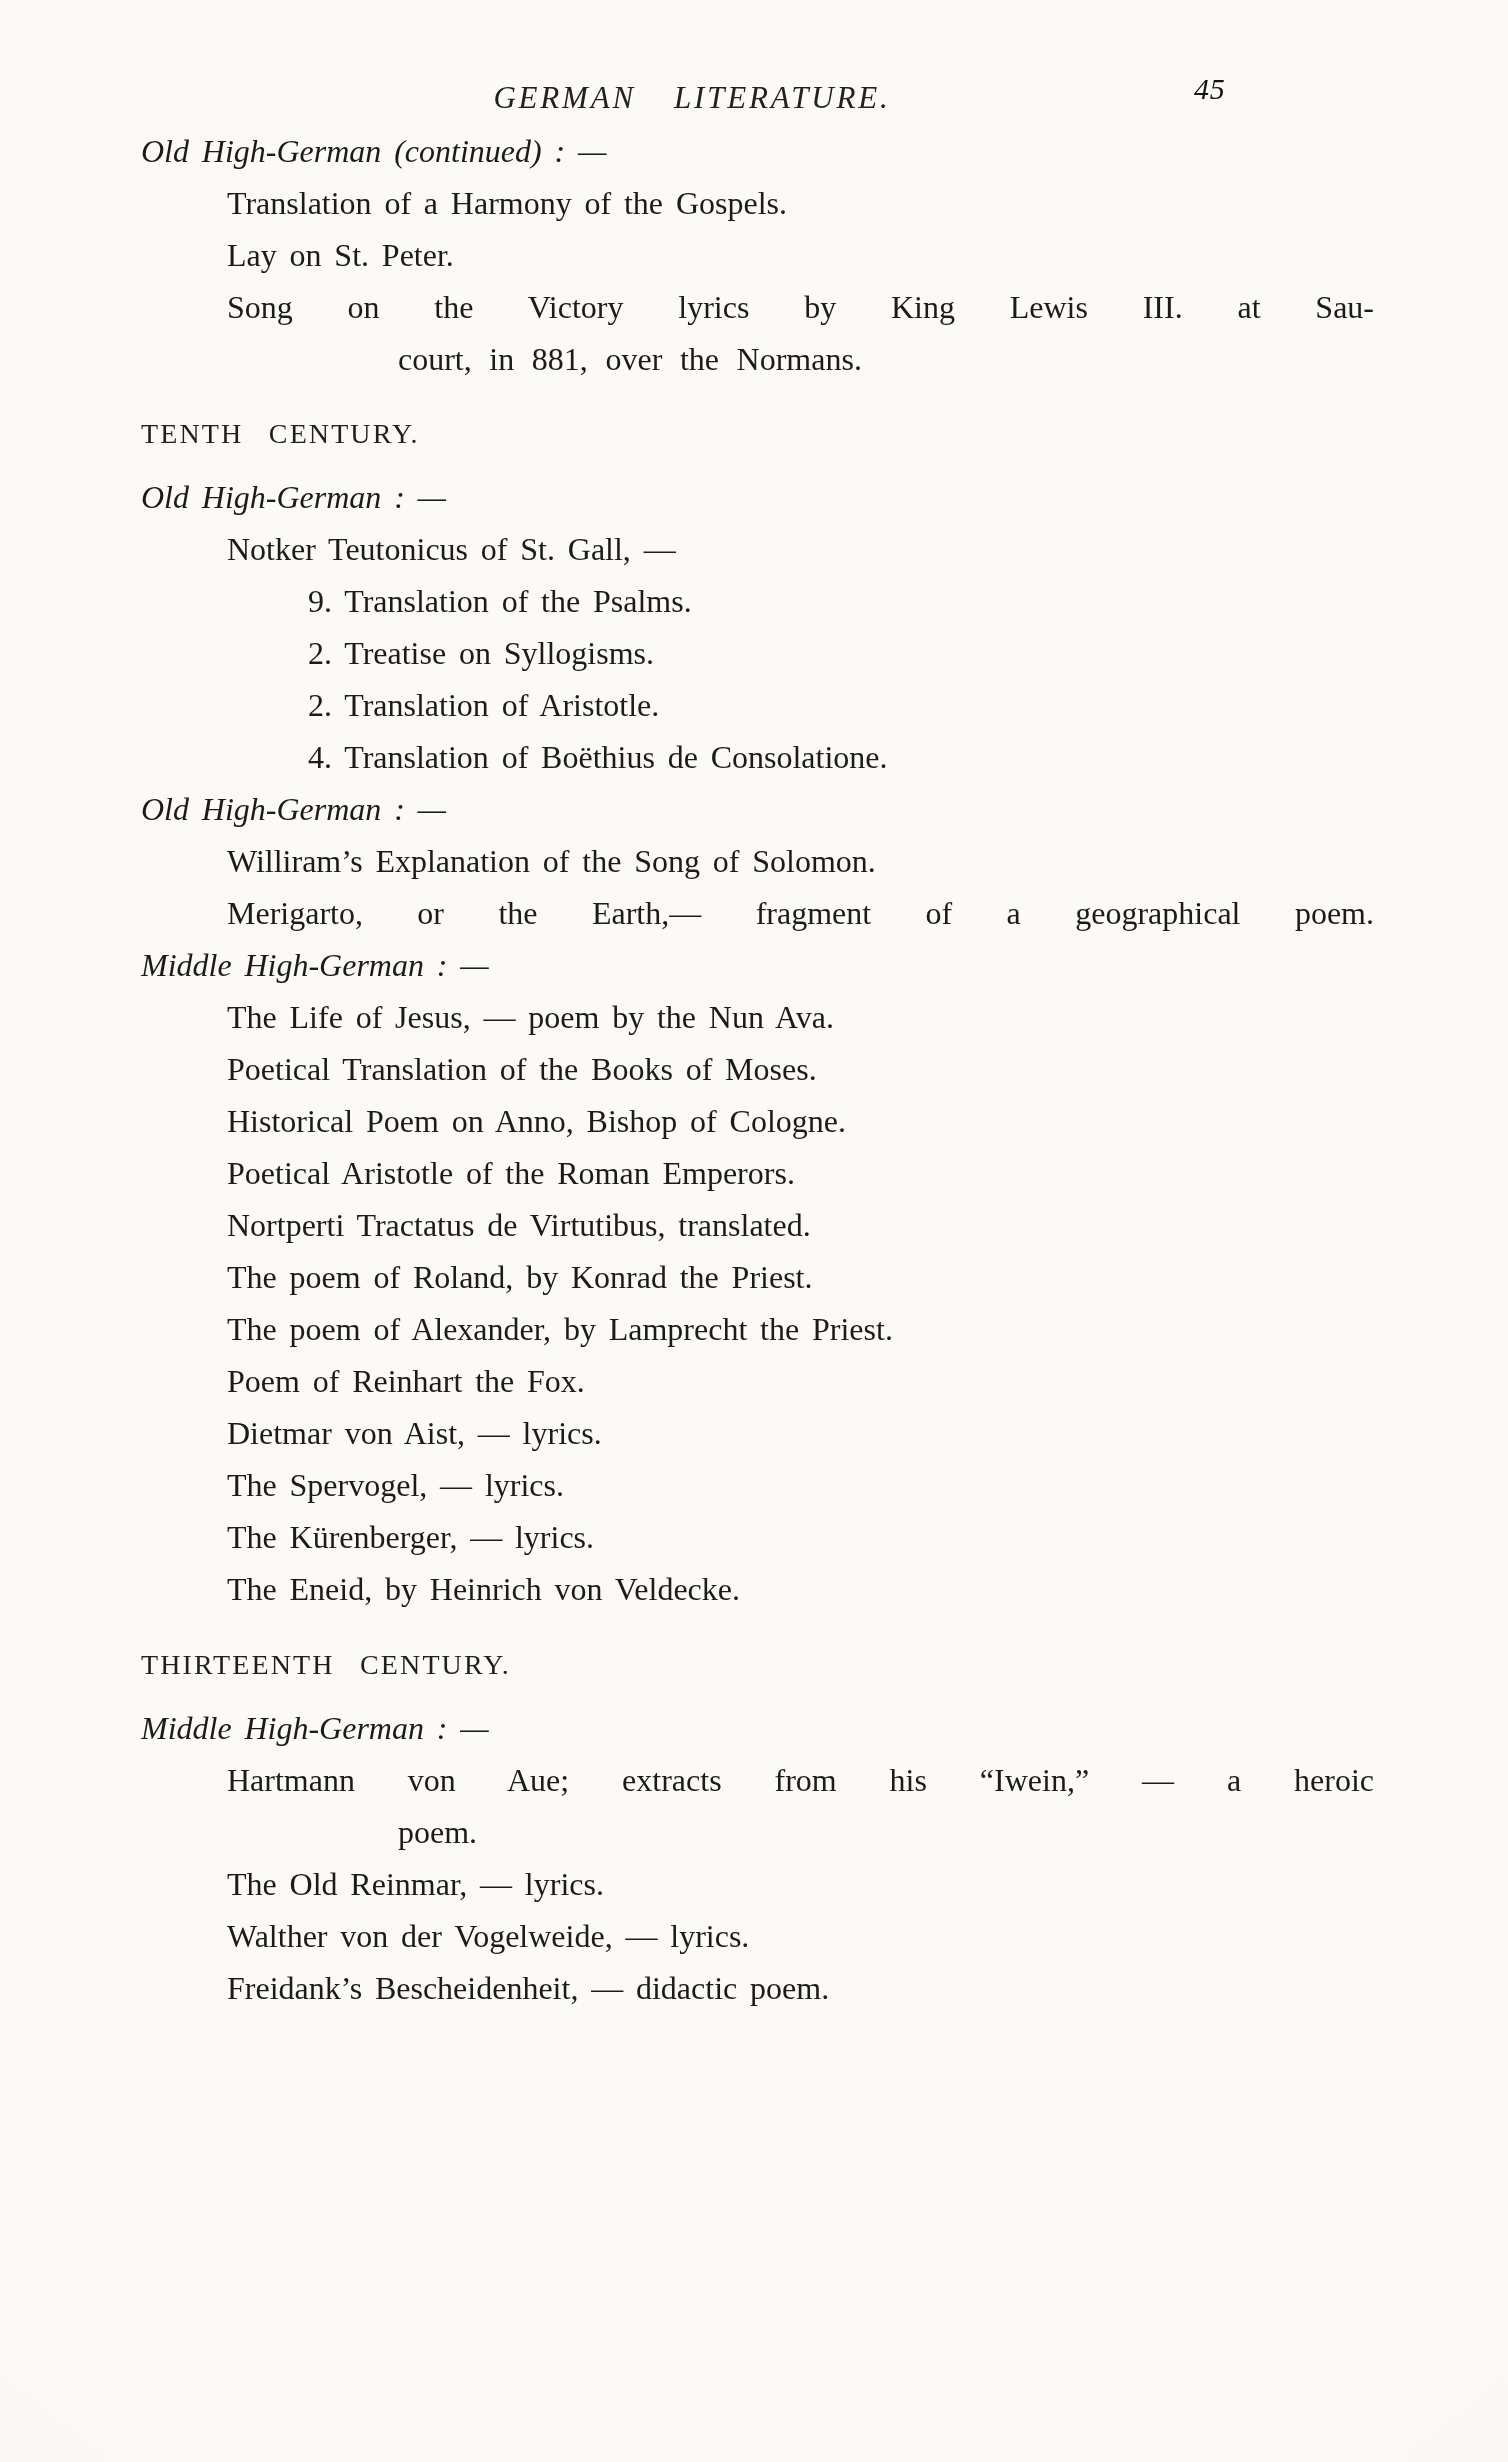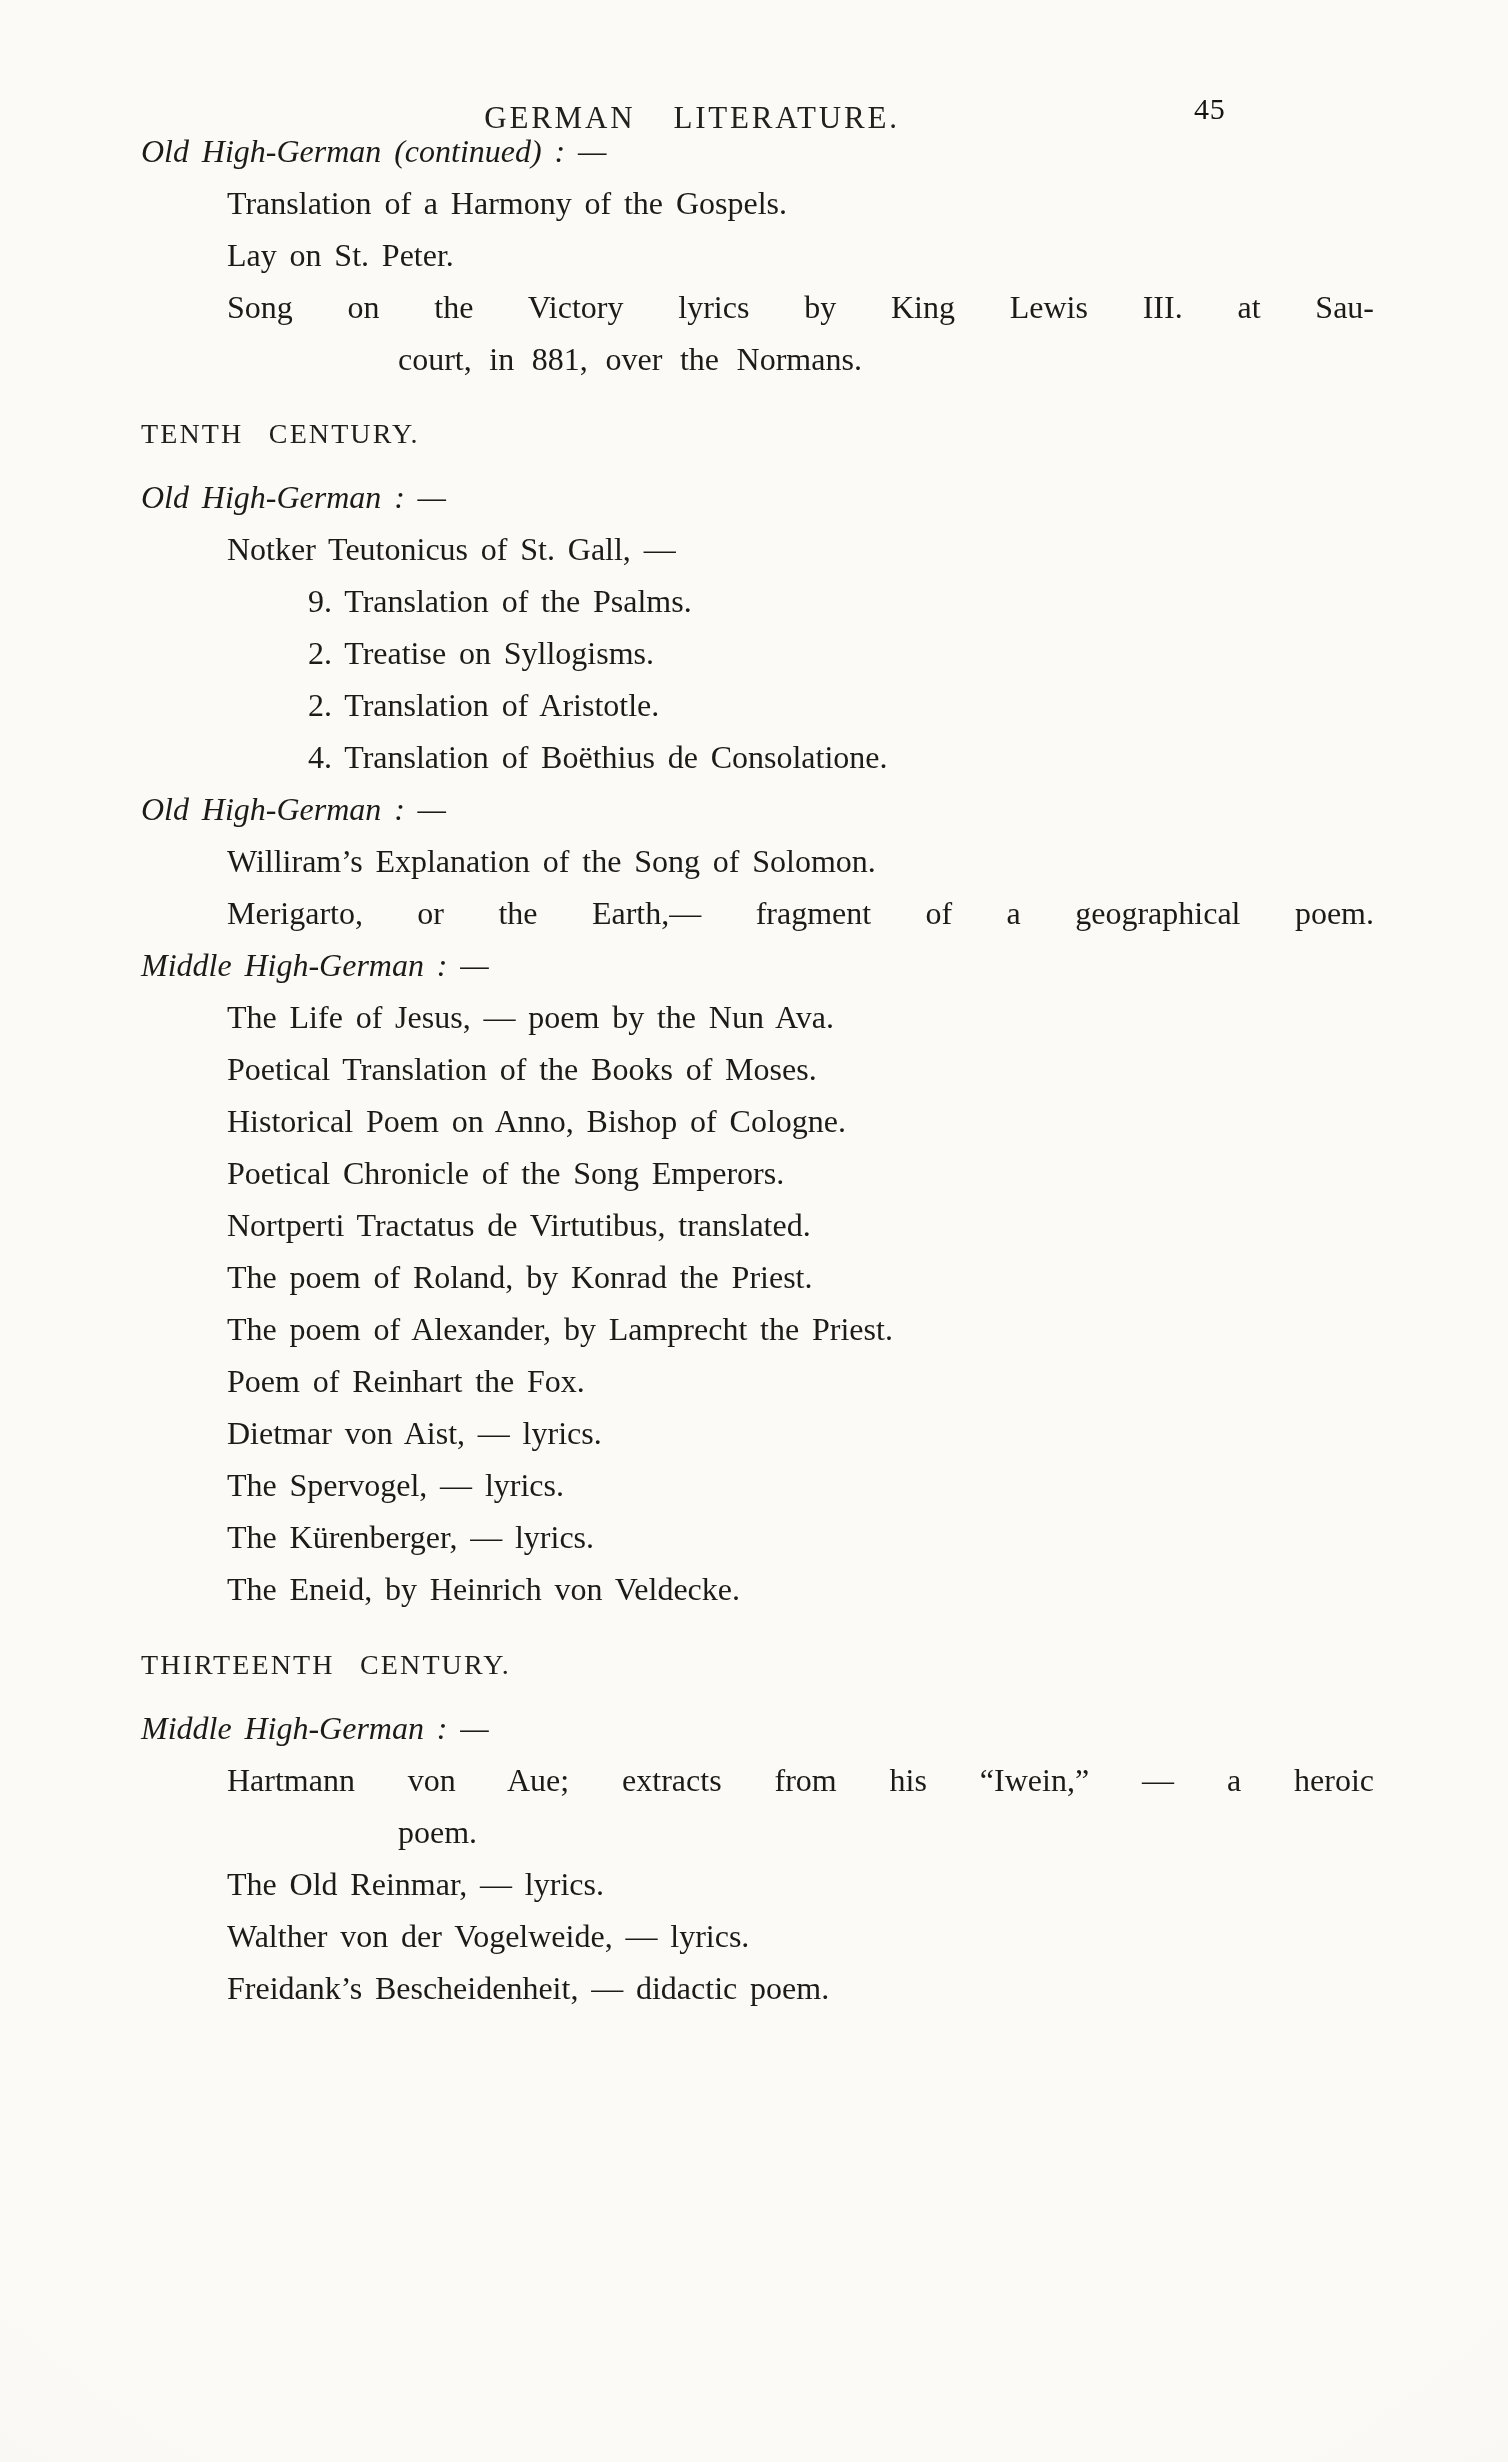--- a/index.html
+++ b/index.html
@@ -9,23 +9,24 @@
     height: 2462px;
     overflow: hidden;
     color: #1c1b17;
     background:
       radial-gradient(ellipse 150% 115% at 50% 42%, rgba(255,255,255,0) 55%, rgba(115,112,102,0.12) 100%),
       #fbfaf6;
     font-family: "Liberation Serif", "DejaVu Serif", serif;
   }
   .page-header {
     position: absolute;
-    top: 100px;
+    top: 80px;
     left: 141px;
     width: 1102px;
+    font-style: italic;
   }
   .running-title {
     text-align: center;
     font-size: 31px;
     letter-spacing: 2.8px;
     word-spacing: 27.6px;
     color: #22211d;
   }
   .page-number {
     position: absolute;
@@ -99,21 +100,21 @@
       <div class="lang-label">Old High-German : —</div>
       <div class="entry">Williram’s Explanation of the Song of Solomon.</div>
       <div class="entry spread">Merigarto, or the Earth,— fragment of a geographical poem.</div>
     </section>
 
     <section>
       <div class="lang-label">Middle High-German : —</div>
       <div class="entry">The Life of Jesus, — poem by the Nun Ava.</div>
       <div class="entry">Poetical Translation of the Books of Moses.</div>
       <div class="entry">Historical Poem on Anno, Bishop of Cologne.</div>
-      <div class="entry">Poetical Chronicle of the Song Emperors.</div>
+      <div class="entry">Poetical Aristotle of the Roman Emperors.</div>
       <div class="entry">Nortperti Tractatus de Virtutibus, translated.</div>
       <div class="entry">The poem of Roland, by Konrad the Priest.</div>
       <div class="entry">The poem of Alexander, by Lamprecht the Priest.</div>
       <div class="entry">Poem of Reinhart the Fox.</div>
       <div class="entry">Dietmar von Aist, — lyrics.</div>
       <div class="entry">The Spervogel, — lyrics.</div>
       <div class="entry">The Kürenberger, — lyrics.</div>
       <div class="entry">The Eneid, by Heinrich von Veldecke.</div>
     </section>
 

